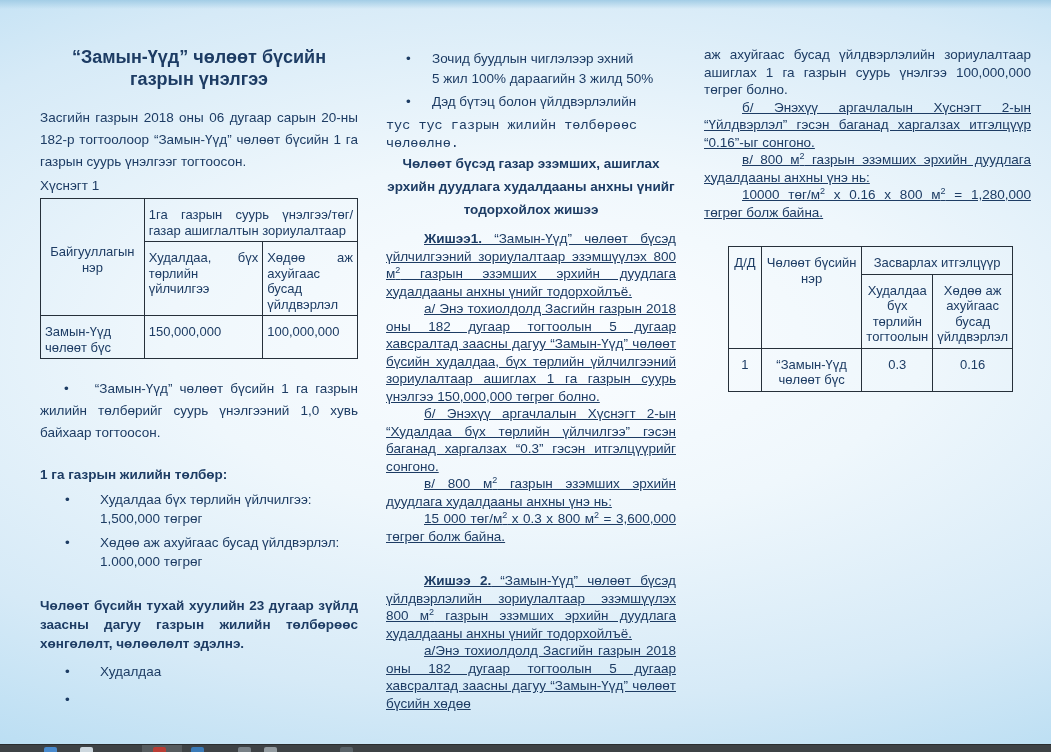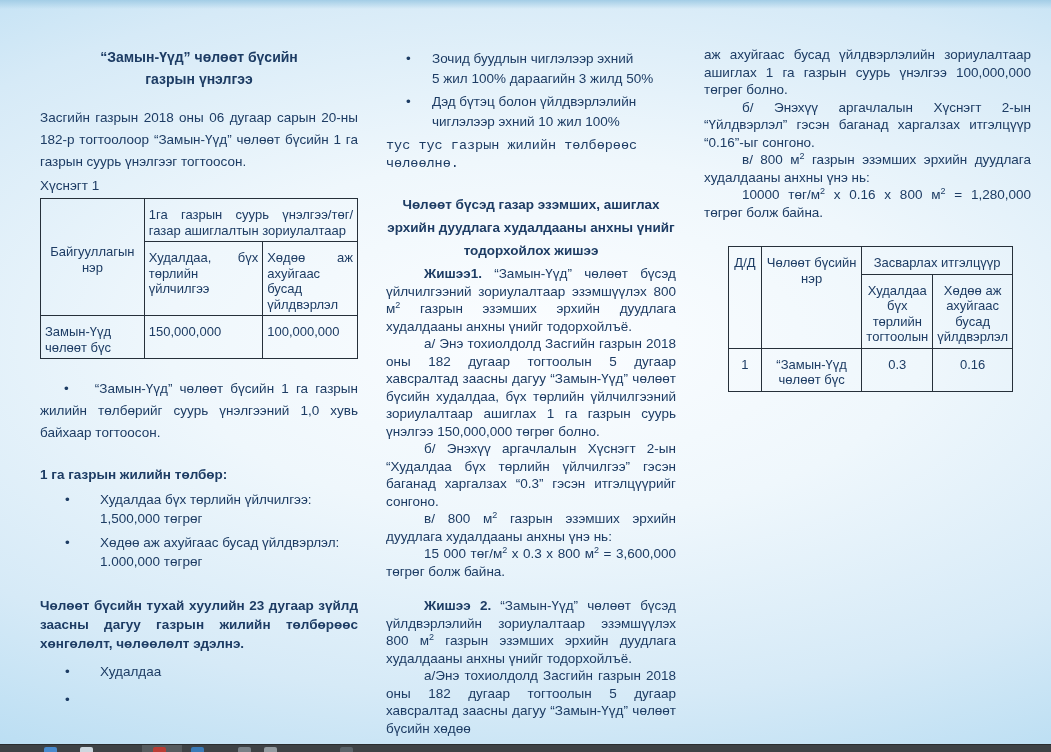--- a/index.html
+++ b/index.html
@@ -17,43 +17,43 @@
     background:linear-gradient(180deg, #a3cde6, rgba(163,205,230,0));
     pointer-events:none;
   }
 
   .col { position:absolute; top:46px; font-size:13.5px; }
   .col1 { left:40px;  width:318px; line-height:22px; }
   .col2 { left:386px; width:290px; line-height:17.5px; }
   .col3 { left:704px; width:327px; line-height:17.5px; }
 
   .p { text-align:justify; }
-  .title { text-align:center; font-weight:bold; font-size:14px; line-height:22px; margin-bottom:17px; }
+  .title { text-align:center; font-weight:bold; font-size:18px; line-height:22px; margin-bottom:17px; }
 
   .tlabel { margin-top:3px; line-height:20px; }
   table { border-collapse:collapse; width:100%; font-size:13px; line-height:15.5px; margin-top:2px; color:inherit; }
   td { border:1px solid #26303a; padding:8px 4px 3px; vertical-align:top; }
   .t1 .w1{width:104px} .t1 .w2{width:119px} .t1 .w3{width:95px}
   .c-mid{vertical-align:middle} .c-center{text-align:center} .c-just{text-align:justify} .c-top{vertical-align:top}
 
   .bnote { margin-top:19px; text-indent:24px; }
   .dot-in { padding-right:26px; }
   .h2 { font-weight:bold; margin-top:21px; margin-bottom:5px; line-height:20px; }
   .li { position:relative; padding-left:60px; line-height:19px; margin-top:5px; }
   .li .dot { position:absolute; left:25px; }
   .h3 { font-weight:bold; margin-top:25px; line-height:19px; }
   .li.law { margin-top:9px; }
 
   .col2 .li { padding-left:46px; line-height:20px; margin-top:3px; }
   .col2 .li .dot { left:20px; }
   .flushline { margin-top:5px;font-family:Liberation Mono, monospace; }
-  .hcenter { text-align:center; font-weight:bold; margin-top:21px; line-height:23px; }
-  .ind { text-indent:38px; }
-  .mt10 { margin-top:3px; }
-  .gap { margin-top:17px; }
+  .hcenter { text-align:center; font-weight:bold; line-height:23px; }
+  .ind { text-indent:38px;text-decoration:underline; }
+  .mt10 { margin-top:9px; }
+  .gap { margin-top:27px; }
   sup { font-size:9px; line-height:0; }
 
   .t2wrap { margin-top:25px; }
   .t2 { width:285px; margin-left:24px; }
   .t2label { margin-left:30px; }
   .t2 .w21{width:35px} .t2 .w22{width:108px} .t2 .w23{width:67px} .t2 .w24{width:75px}
 
   .taskbar {
     position:absolute; left:0; bottom:0; width:1051px; height:8px;
     background:#3e4245; border-top:1px solid #2a2d2f;
@@ -133,21 +133,20 @@
       <span class="dot">•</span>
       <div>
         <div>Зочид буудлын чиглэлээр эхний</div>
         <div>5 жил 100% дараагийн 3 жилд 50%</div>
       </div>
     </div>
     <div class="li">
       <span class="dot">•</span>
       <div>
         <div>Дэд бүтэц болон үйлдвэрлэлийн</div>
-        <div>чиглэлээр эхний 10 жил 100%</div>
       </div>
     </div>
     <div class="flushline">тус тус газрын жилийн төлбөрөөс чөлөөлнө.</div>
 
     <div class="hcenter">Чөлөөт бүсэд газар эзэмших, ашиглах эрхийн дуудлага худалдааны анхны үнийг тодорхойлох жишээ</div>
 
     <p class="p ind mt10"><b>Жишээ1.</b><span> “Замын-Үүд” чөлөөт бүсэд үйлчилгээний зориулалтаар эзэмшүүлэх 800 м</span><sup>2</sup><span> газрын эзэмших эрхийн дуудлага худалдааны анхны үнийг тодорхойлъё.</span></p>
 
     <p class="p ind">а/ Энэ тохиолдолд Засгийн газрын 2018 оны 182 дугаар тогтоолын 5 дугаар хавсралтад заасны дагуу “Замын-Үүд” чөлөөт бүсийн худалдаа, бүх төрлийн үйлчилгээний зориулалтаар ашиглах 1 га газрын суурь үнэлгээ 150,000,000 төгрөг болно.</p>
     <p class="p ind">б/ Энэхүү аргачлалын Хүснэгт 2-ын “Худалдаа бүх төрлийн үйлчилгээ” гэсэн баганад харгалзах “0.3” гэсэн итгэлцүүрийг сонгоно.</p>

